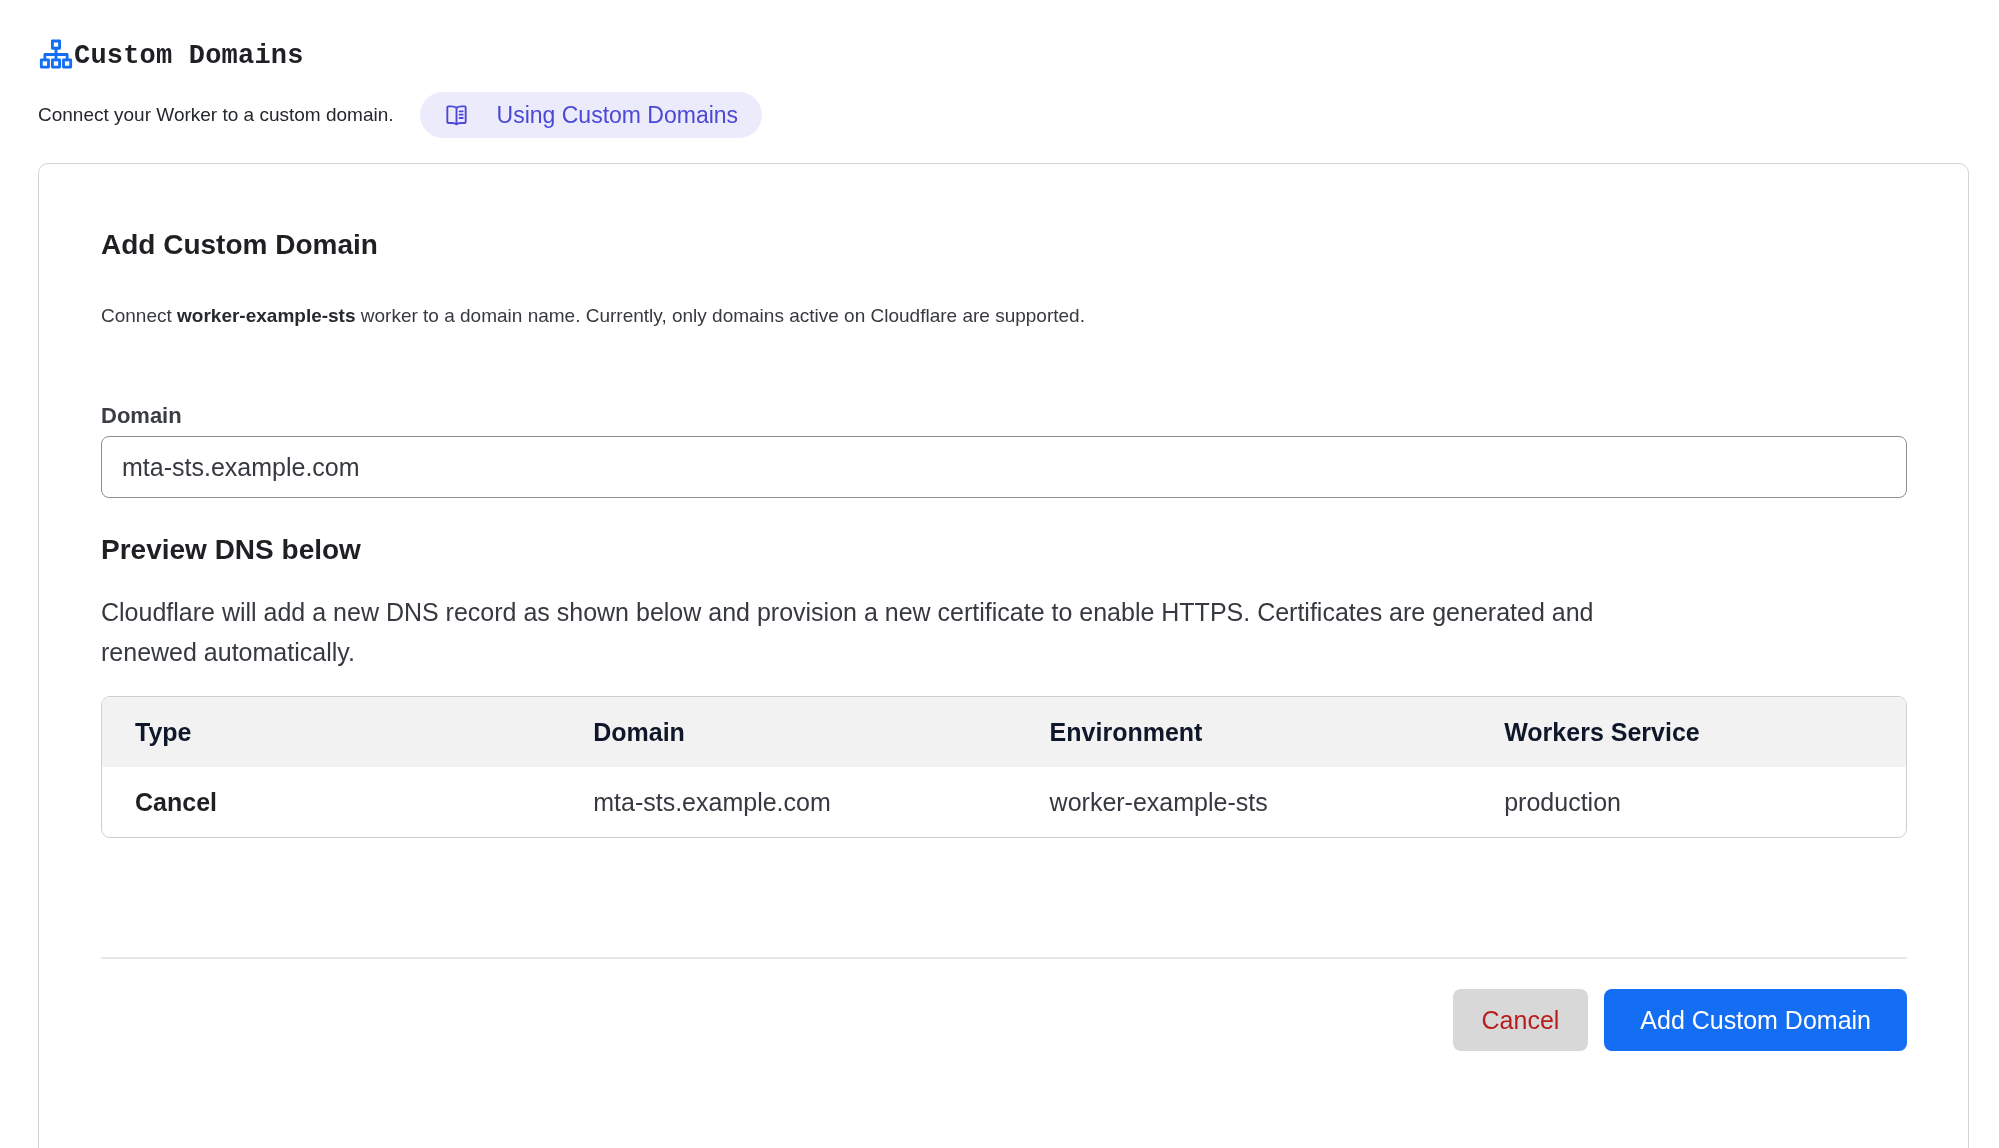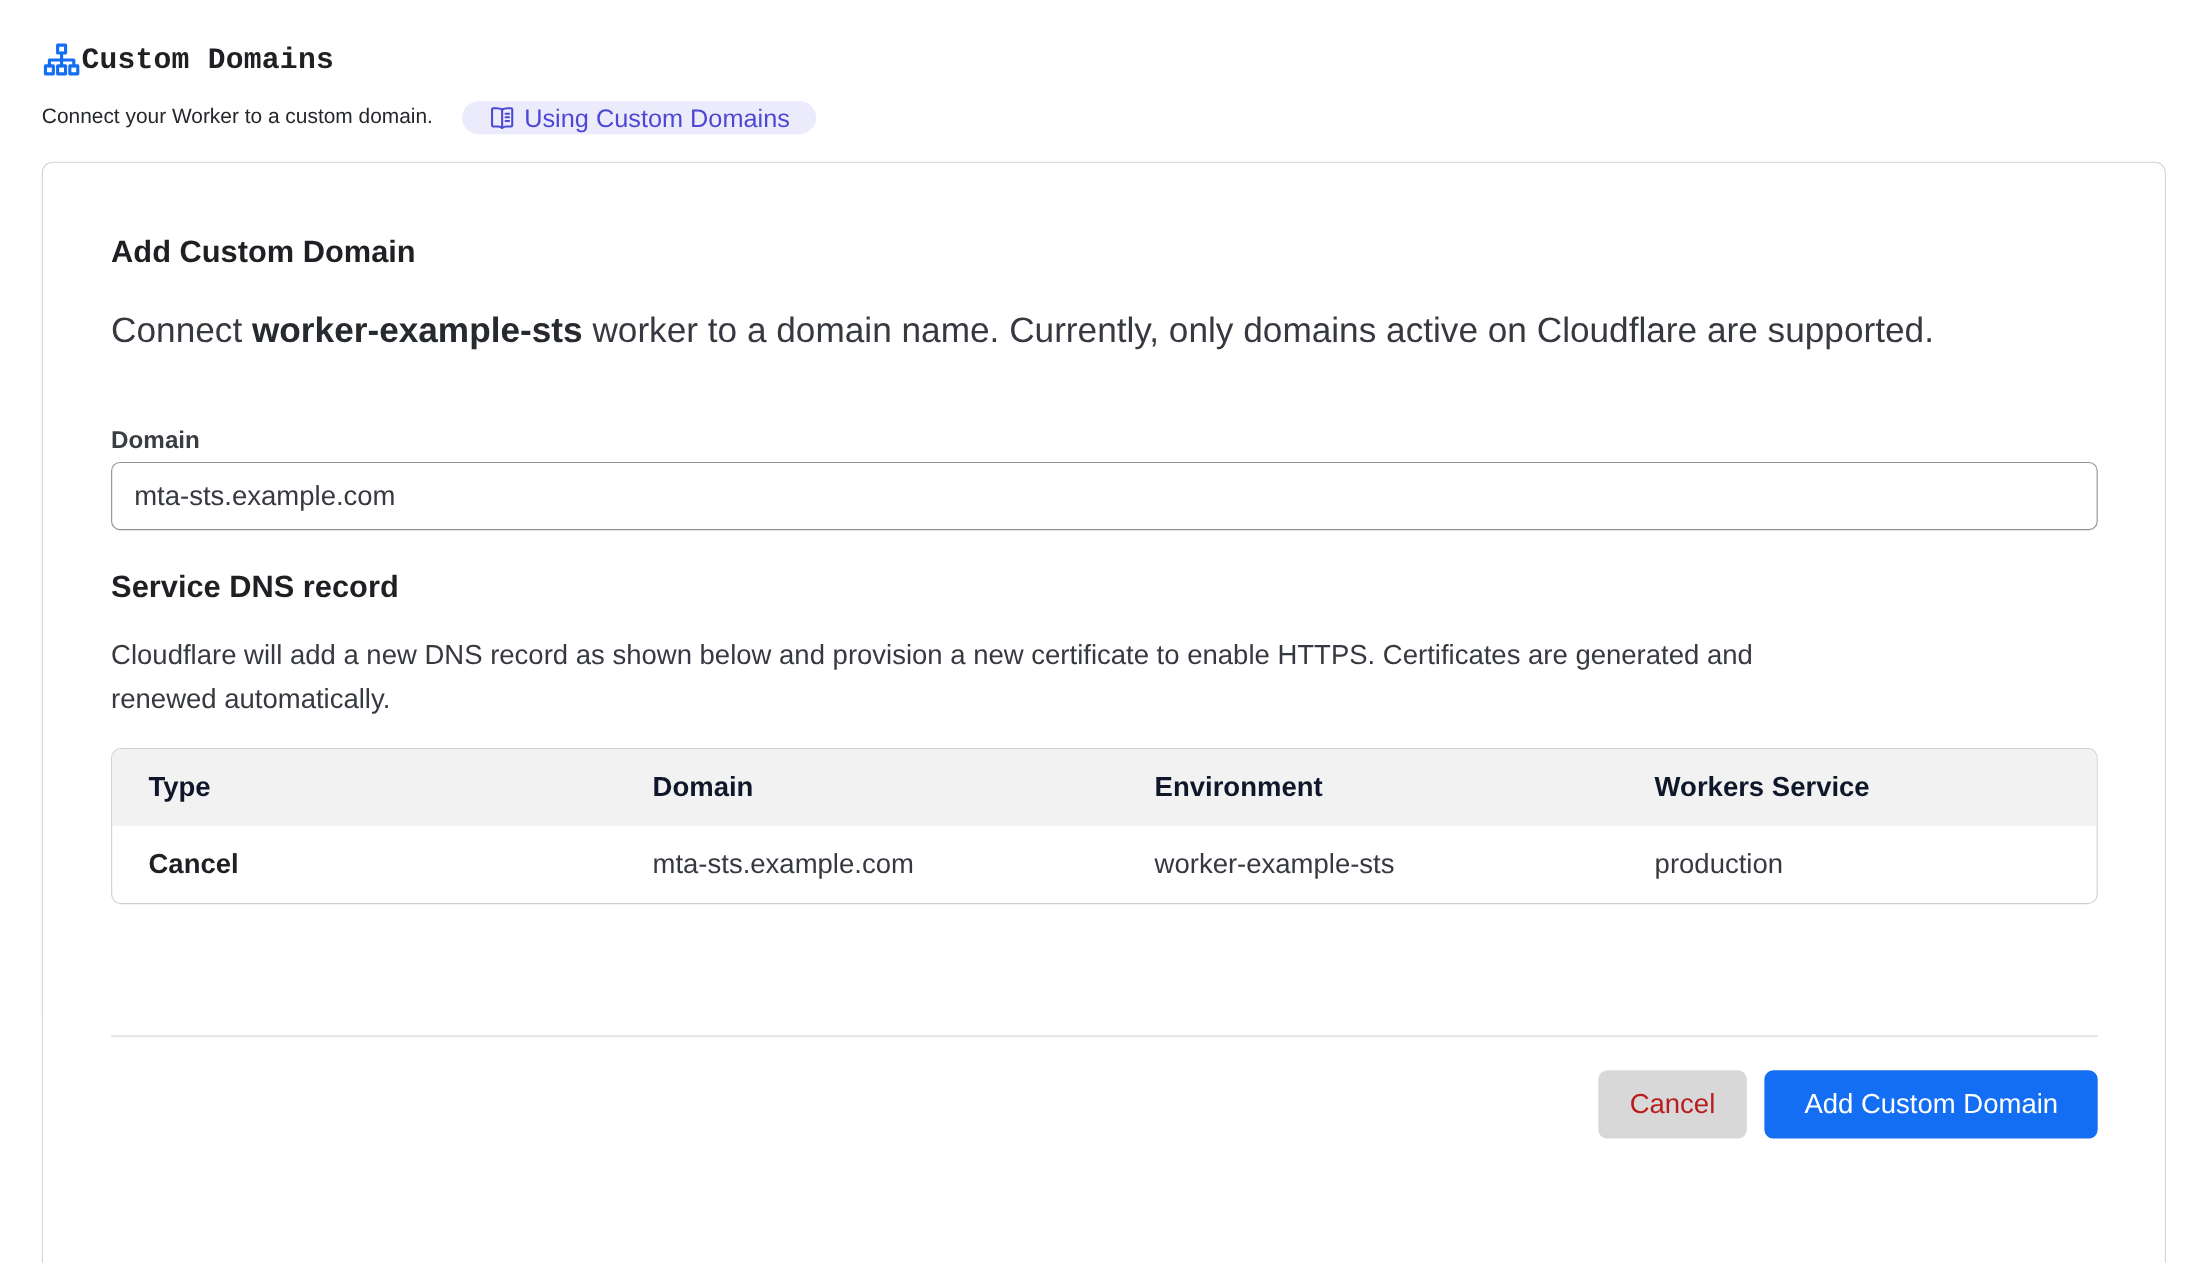--- a/index.html
+++ b/index.html
@@ -10,37 +10,37 @@
     color:#36393f;
     overflow:hidden;
   }
   .header { padding:36px 0 0 38px; }
   .title-row { display:flex; align-items:center; gap:0; height:40px;font-family:Liberation Mono, monospace; }
   .title { font-size:27px; font-weight:700; color:#1f2023; letter-spacing:.2px; }
   .sitemap-icon { width:36px; height:36px; display:block; }
   .subtitle-row { margin-top:16px; display:flex; align-items:center; gap:26px; }
   .subtitle { font-size:19px; color:#24272b; }
   .doc-badge {
-    display:inline-flex; align-items:center; gap:8px;
-    height:30px; padding:0 24px; border-radius:23px;
+    display:inline-flex; align-items:center; gap:28px;
+    height:46px; padding:0 24px; border-radius:23px;
     background:#ecebfc; color:#4b48d6; font-size:23px;
     cursor:pointer; user-select:none;
   }
   .book-icon { width:25px; height:25px; display:block; }
 
   .card {
     margin:25px 0 0 38px;
     width:1931px; height:1032px;
     background:#fff;
     border:1px solid #d4d4d4;
     border-radius:10px;
     padding:63px 61px 0 62px;
   }
   .card h2 { font-size:28px; line-height:36px; font-weight:700; color:#1f2023; }
-  .intro { margin-top:36px; font-size:32px; line-height:34px; color:#36393f; }
+  .intro { margin-top:36px; font-size:19px; line-height:34px; color:#36393f; }
   .intro b { color:#26292d; }
   .field-label { margin-top:70px; font-size:22px; line-height:26px; font-weight:700; color:#3a3d41; }
   .domain-input {
     margin-top:7px; width:100%; height:62px;
     border:1px solid #8f8f8f; border-radius:8px;
     padding:0 20px; font-size:25px; color:#36393f;
     font-family:inherit; background:#fff; outline:none;
   }
   .preview-heading { margin-top:34px; }
   .preview-desc { margin-top:24px; font-size:25px; line-height:40px; color:#36393f; max-width:1560px; }
@@ -95,21 +95,21 @@
 </div>
 
 <div class="card">
   <h2>Add Custom Domain</h2>
 
   <p class="intro"><span>Connect </span><b>worker-example-sts</b><span> worker to a domain name. Currently, only domains active on Cloudflare are supported.</span></p>
 
   <div class="field-label">Domain</div>
   <input class="domain-input" type="text" value="mta-sts.example.com" style="">
 
-  <h2 class="preview-heading">Service DNS record</h2>
+  <h2 class="preview-heading">Preview DNS below</h2>
   <p class="preview-desc">Cloudflare will add a new DNS record as shown below and provision a new certificate to enable HTTPS. Certificates are generated and renewed automatically.</p>
 
   <div class="dns-table">
     <div class="tr head">
       <div class="cell">Type</div>
       <div class="cell">Domain</div>
       <div class="cell">Environment</div>
       <div class="cell">Workers Service</div>
     </div>
     <div class="tr body">

